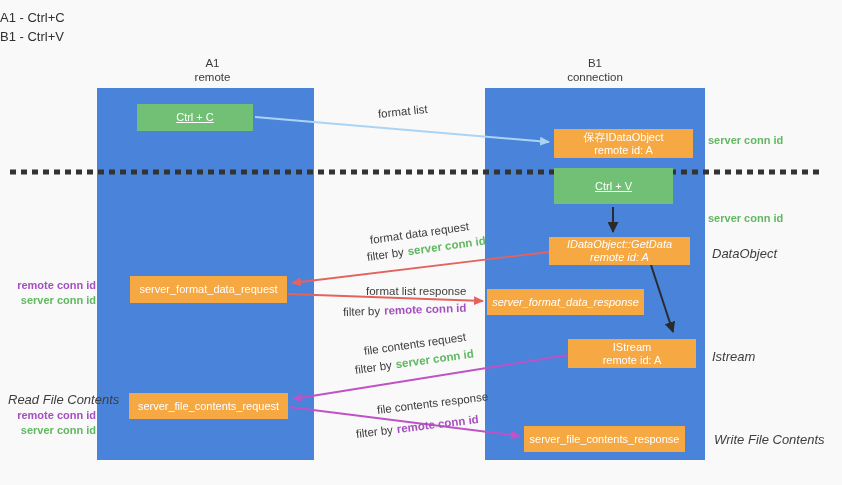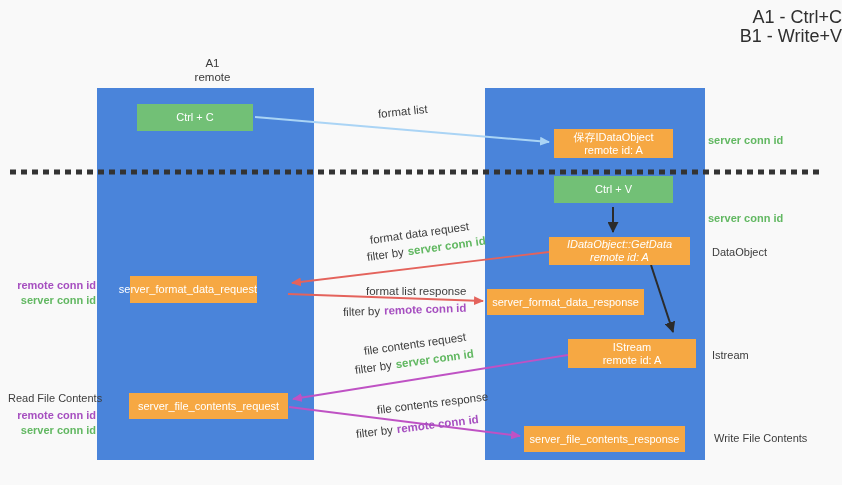--- a/index.html
+++ b/index.html
@@ -5,64 +5,68 @@
   :root{
     --lane-blue:#4a84da; --box-orange:#f6a843; --box-green:#72c076;
     --text-green:#62b862; --text-purple:#a64fc0;
     --arrow-red:#e4635c; --arrow-purple:#bf52c4; --arrow-blue:#aad4f5; --arrow-black:#2b2b2b;
     --ink:#3d3d3d;
   }
   html,body{margin:0;padding:0;}
   body{font-family:"Liberation Sans",sans-serif;background:#e8e8e8;}
   .canvas{position:relative;width:842px;height:485px;background:#f9f9f9;overflow:hidden;}
 
-  .title{position:absolute;left:0;right:0;top:8px;text-align:right;color:#2f2f2f;
-         font-size:18px;line-height:19px;}
+  .title{position:absolute;left:0;right:0;top:8px;text-align:left;color:#2f2f2f;
+         font-size:13px;line-height:19px;}
   .lane-header{position:absolute;text-align:center;color:#3b3b3b;font-size:11.5px;line-height:14px;}
   .lane-header.a{left:104px;width:217px;top:56px;}
   .lane-header.b{left:485px;width:220px;top:56px;}
 
   .lane{position:absolute;top:88px;height:372px;background:var(--lane-blue);z-index:1;}
   .lane.a{left:97px;width:217px;}
   .lane.b{left:485px;width:220px;}
 
   svg.overlay{position:absolute;left:0;top:0;z-index:2;}
 
   .box{position:absolute;z-index:3;color:#fff;font-size:11px;line-height:13px;
        display:flex;flex-direction:column;align-items:center;justify-content:center;
        text-align:center;white-space:nowrap;}
   .box.orange{background:var(--box-orange);}
-  .box.green{background:var(--box-green);}
+  .box.green{background:var(--box-green);text-decoration:underline;}
 
   .flabel{position:absolute;z-index:4;color:var(--ink);font-size:11.5px;white-space:nowrap;
           transform-origin:left center;}
   .flabel .green{color:var(--text-green);font-weight:bold;margin-left:4px;}
   .flabel .purple{color:var(--text-purple);font-weight:bold;margin-left:4px;}
 
   .side{position:absolute;z-index:4;font-size:11px;white-space:nowrap;}
   .side.bold-green{color:var(--text-green);font-weight:bold;}
-  .side.plain{color:var(--ink);font-size:11px;}
+  .side.plain{color:var(--ink);font-size:13px;font-style:italic;}
   .conn-group{position:absolute;z-index:4;width:88px;text-align:right;font-size:11px;
               font-weight:bold;line-height:15px;}
   .conn-group .rem{color:var(--text-purple);}
   .conn-group .srv{color:var(--text-green);}
 </style>
 </head>
 <body>
 
 <div class="canvas">
 
   <div class="title">
     <div>A1 - Ctrl+C</div>
-    <div>B1 - Write+V</div>
+    <div>B1 - Ctrl+V</div>
   </div>
 
   <div class="lane-header a">
     <div>A1</div>
     <div>remote</div>
+  </div>
+  <div class="lane-header b">
+    <div>B1</div>
+    <div>connection</div>
   </div>
 
   <div class="lane a"></div>
   <div class="lane b"></div>
 
   <svg class="overlay" width="842" height="485">
     <defs>
       <marker id="m-blue" markerUnits="userSpaceOnUse" markerWidth="11" markerHeight="9" refX="9" refY="4.5" orient="auto">
         <polygon points="0,0 10,4.5 0,9" style="fill:var(--arrow-blue)"></polygon>
       </marker>
@@ -91,39 +95,39 @@
 
     <line x1="568" y1="355" x2="293" y2="399" style="stroke:var(--arrow-purple)" stroke-width="1.8" marker-end="url(#m-purple)"></line>
 
     <line x1="289" y1="407" x2="520" y2="436" style="stroke:var(--arrow-purple)" stroke-width="1.8" marker-end="url(#m-purple)"></line>
   </svg>
 
   <div class="box green" style="left:137px;top:104px;width:116px;height:27px;">
     <div>Ctrl + C</div>
   </div>
 
-  <div class="box orange" style="left:554px;top:129px;width:119px;height:29px;">
+  <div class="box orange" style="left:554px;top:129px;width:139px;height:29px;">
     <div>保存IDataObject</div>
     <div>remote id: A</div>
   </div>
 
-  <div class="box green" style="left:554px;top:176px;width:119px;height:27px;">
+  <div class="box green" style="left:554px;top:168px;width:119px;height:36px;">
     <div>Ctrl + V</div>
   </div>
 
   <div class="box orange" style="left:549px;top:237px;width:141px;height:28px;font-style:italic;">
     <div>IDataObject::GetData</div>
     <div>remote id: A</div>
   </div>
 
-  <div class="box orange" style="left:130px;top:276px;width:127px;height:27px;align-items:flex-end;">
+  <div class="box orange" style="left:130px;top:276px;width:157px;height:27px;">
     <div>server_format_data_request</div>
   </div>
 
-  <div class="box orange" style="left:487px;top:289px;width:157px;height:26px;">
+  <div class="box orange" style="left:487px;top:289px;width:157px;height:26px;font-style:italic;">
     <div>server_format_data_response</div>
   </div>
 
   <div class="box orange" style="left:568px;top:339px;width:128px;height:29px;">
     <div>IStream</div>
     <div>remote id: A</div>
   </div>
 
   <div class="box orange" style="left:129px;top:393px;width:159px;height:26px;">
     <div>server_file_contents_request</div>

